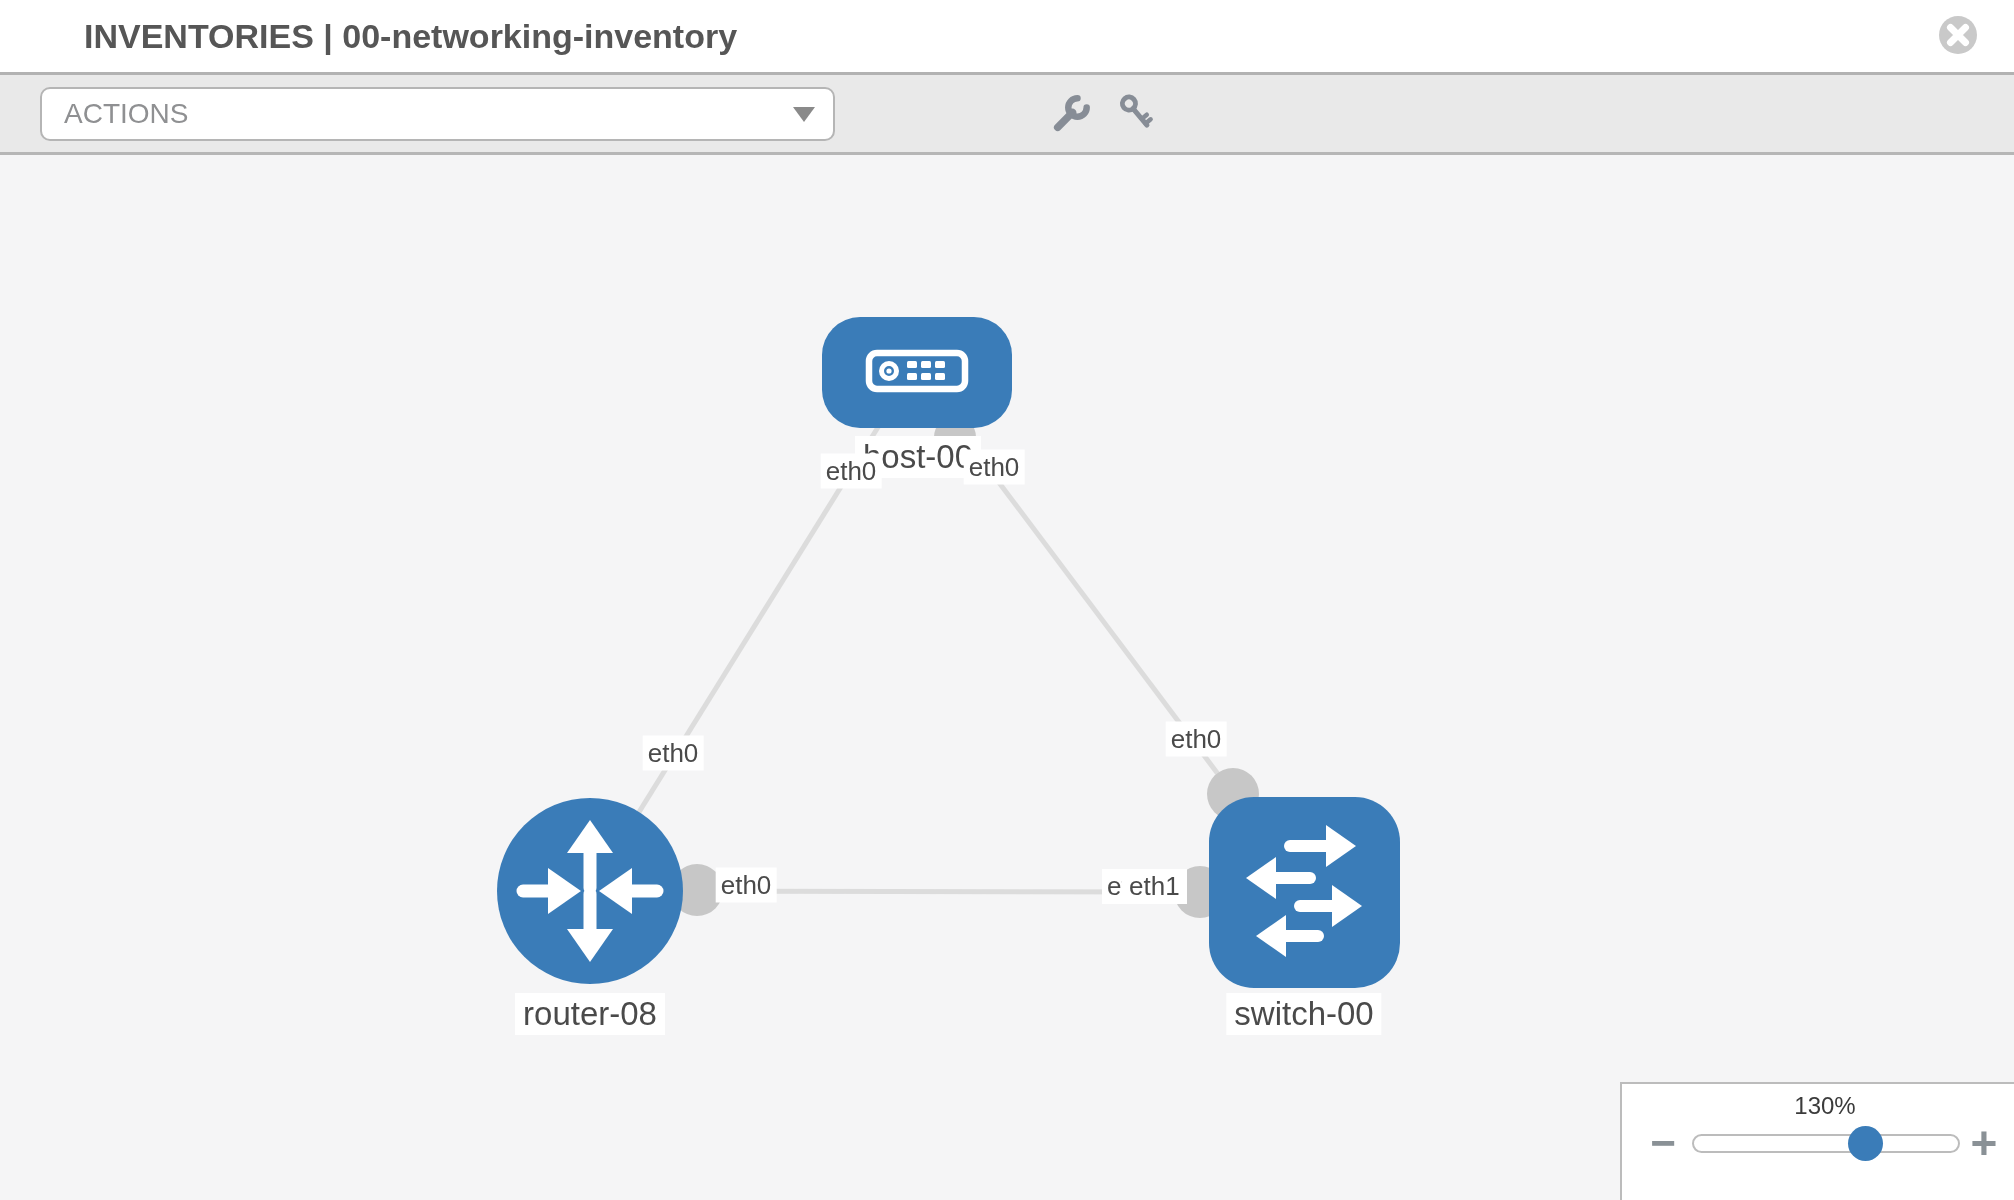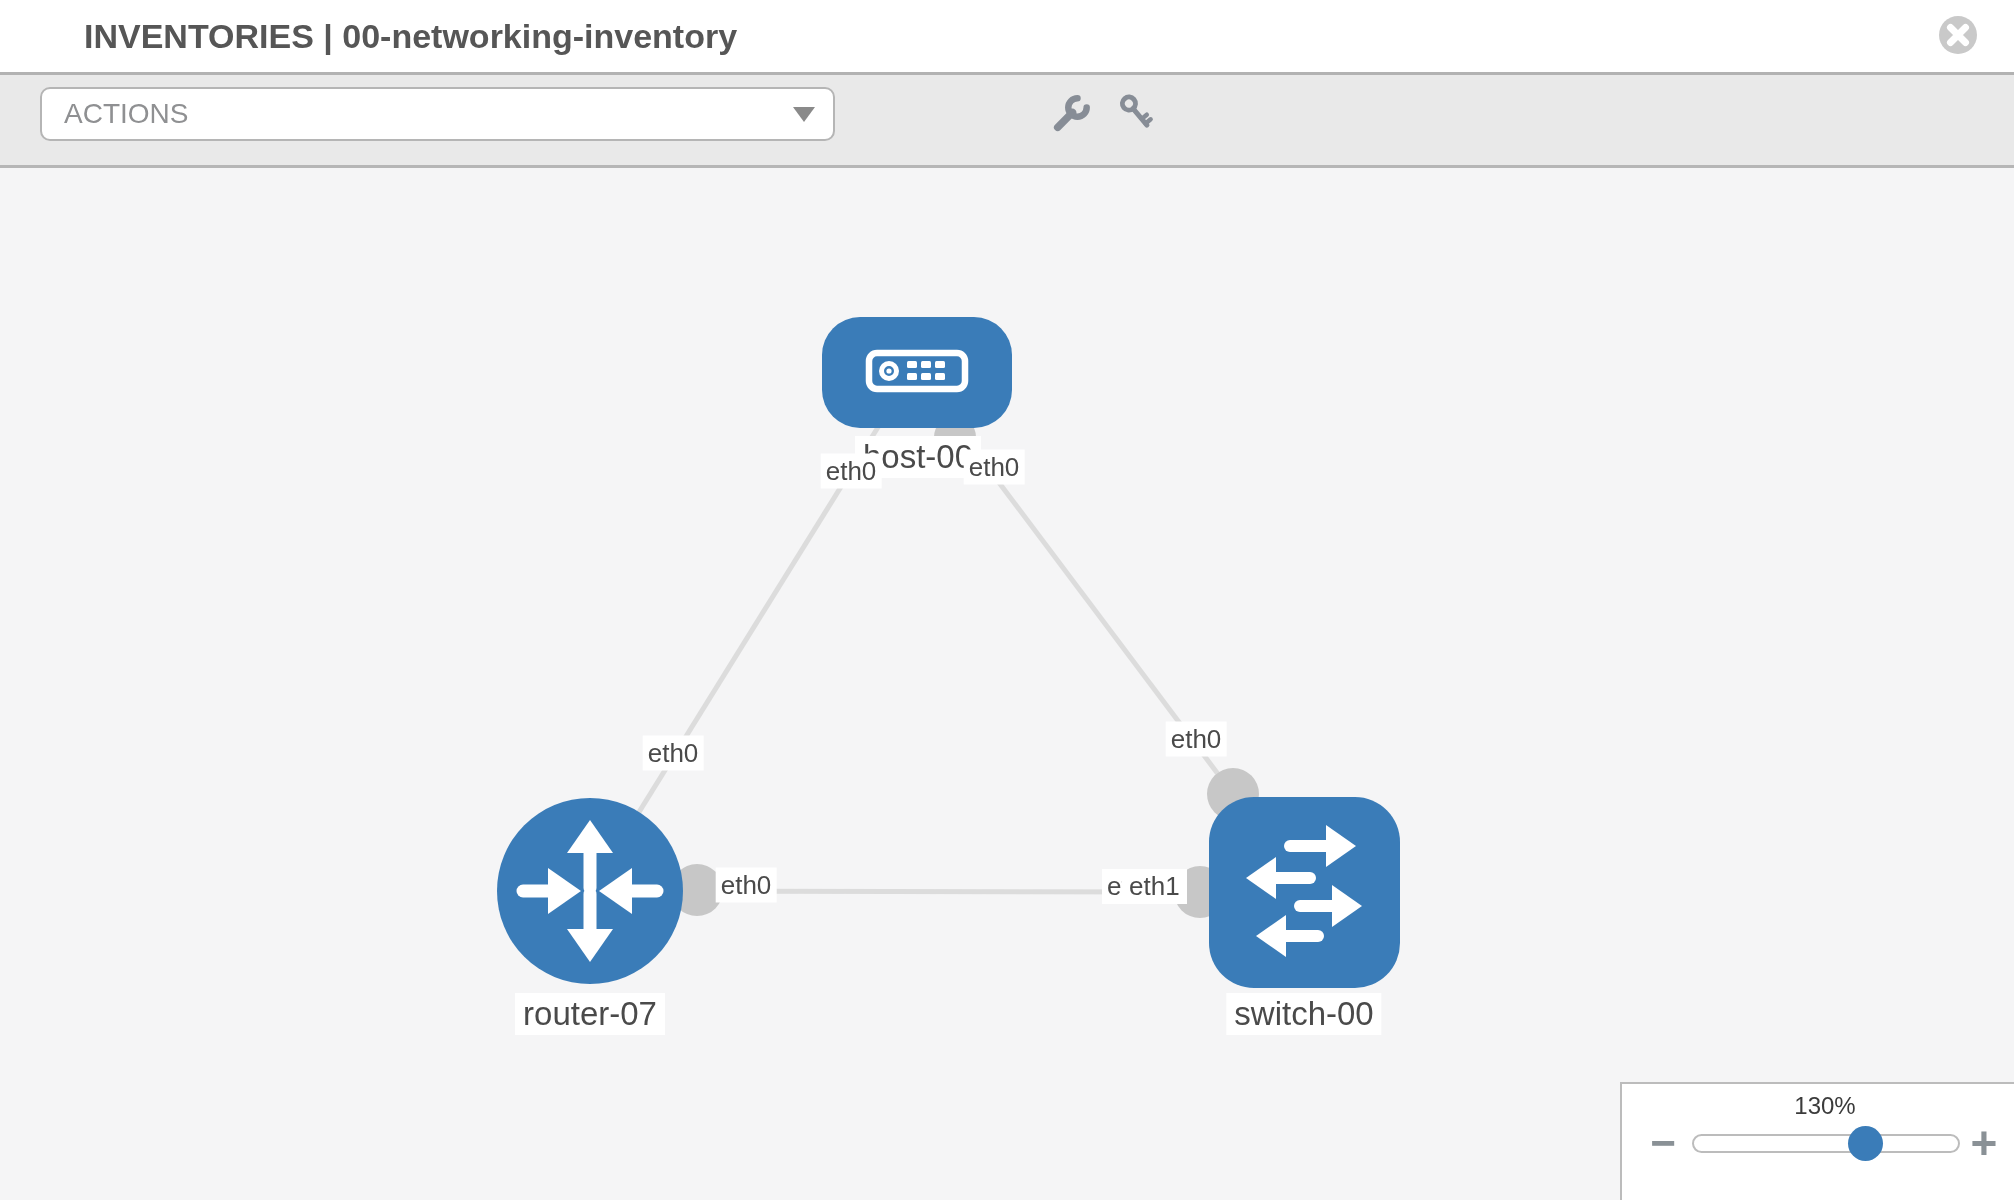--- a/index.html
+++ b/index.html
@@ -15,21 +15,21 @@
   }
   .page-title{
     position:absolute;left:40px;top:50%;transform:translateY(-50%);
     font-size:34px;font-weight:700;color:#565656;white-space:nowrap;margin-left:44px;
   }
   .close-btn{
     position:absolute;right:34px;top:13px;width:44px;height:44px;cursor:pointer;
   }
   
   .toolbar{
-    position:absolute;top:72px;left:0;width:2014px;height:96px;
+    position:absolute;top:72px;left:0;width:2014px;height:83px;
     background:#e9e9e9;border-top:3px solid #b2b2b2;border-bottom:3px solid #b6b6b6;
     box-sizing:border-box;z-index:5;
   }
   .select-box{
     position:absolute;top:12px;height:54px;background:#ffffff;
     border:2px solid #b5b5b5;border-radius:10px;box-sizing:border-box;
     display:flex;align-items:center;justify-content:space-between;
     padding:0 18px 0 22px;cursor:pointer;
   }
   .select-box.actions{left:40px;width:795px;}
@@ -136,21 +136,21 @@
       <polygon points="1246,878 1276,857 1276,899" stroke="none"></polygon>
       <line x1="1300" y1="906" x2="1336" y2="906"></line>
       <polygon points="1362,906 1332,885 1332,927" stroke="none"></polygon>
       <line x1="1318" y1="936" x2="1282" y2="936"></line>
       <polygon points="1256,936 1286,915 1286,957" stroke="none"></polygon>
     </g>
   </g>
 </svg>
 
 <div class="lbl node-lbl" style="left:918px;top:457px;">host-00</div>
-<div class="lbl node-lbl" style="left:590px;top:1014px;">router-07</div>
+<div class="lbl node-lbl" style="left:590px;top:1014px;">router-08</div>
 <div class="lbl node-lbl" style="left:1304px;top:1014px;">switch-00</div>
 
 <div class="lbl eth-lbl" style="left:851px;top:471px;">eth0</div>
 <div class="lbl eth-lbl" style="left:994px;top:467px;">eth0</div>
 <div class="lbl eth-lbl" style="left:673px;top:753px;">eth0</div>
 <div class="lbl eth-lbl" style="left:746px;top:885px;">eth0</div>
 <div class="lbl eth-lbl" style="left:1196px;top:739px;">eth0</div>
 
 <div class="overlap-wrap" style="left:1102px;top:869px;">
   <span class="back">eth1</span>

